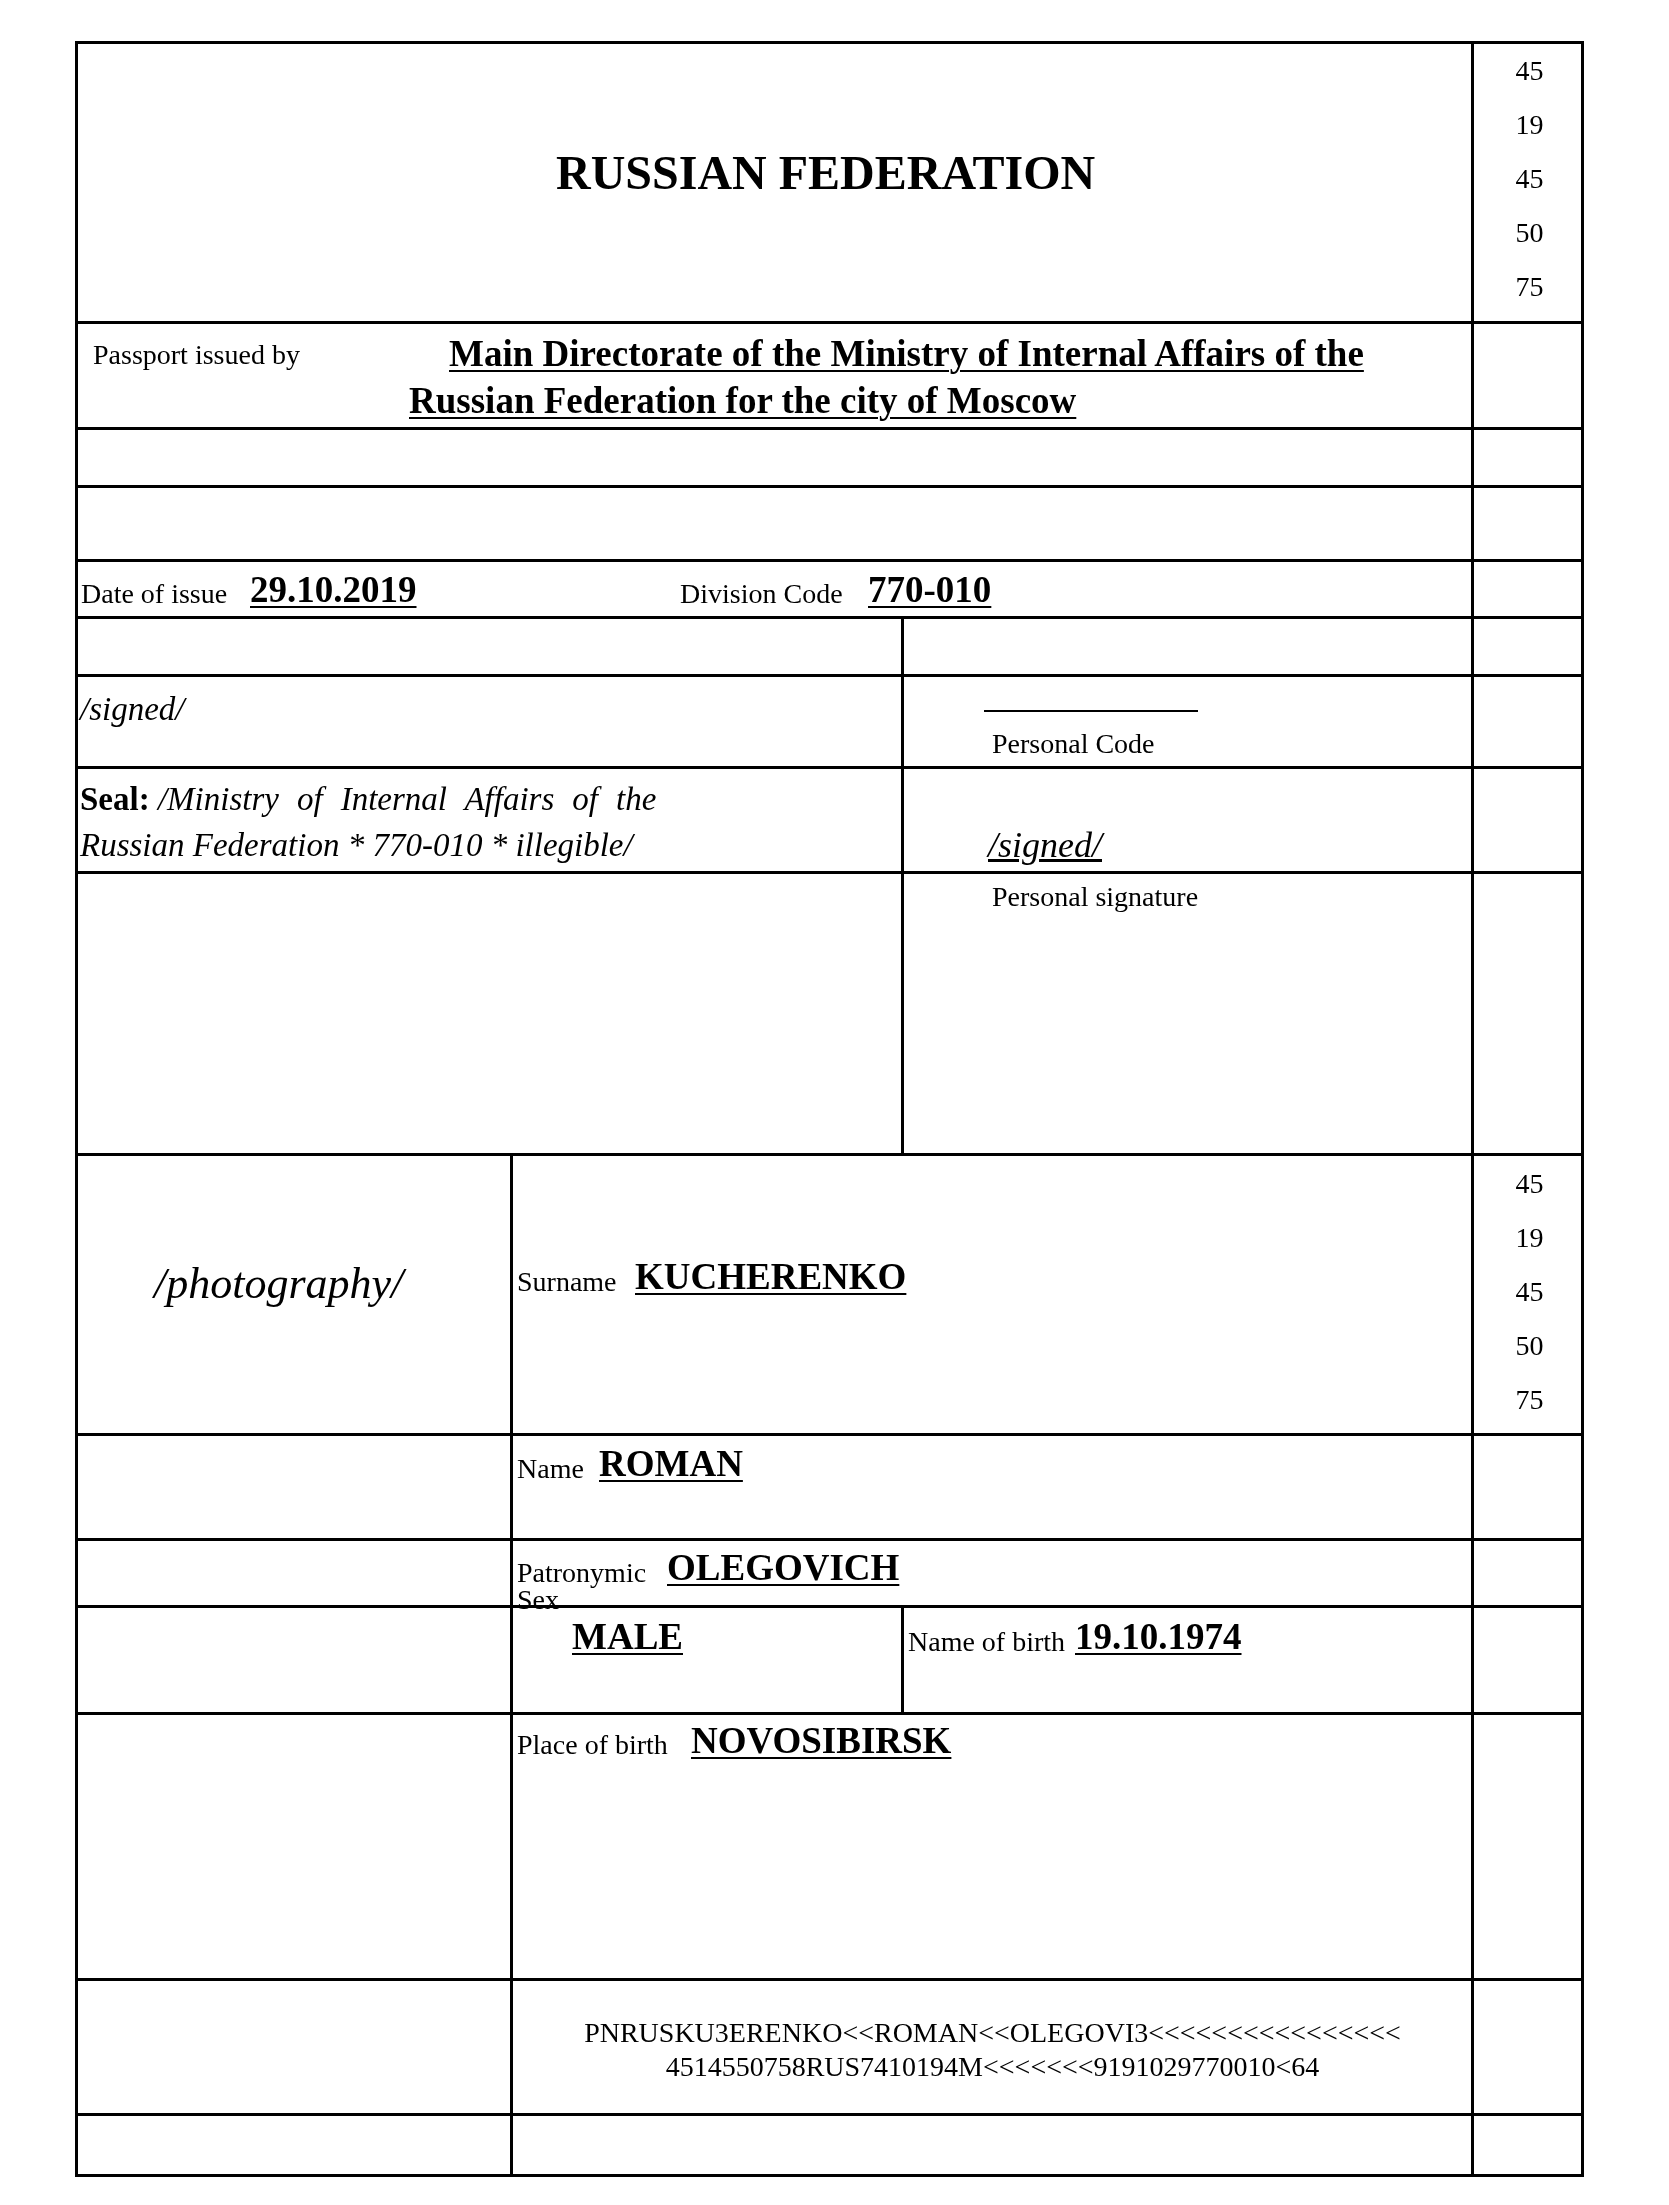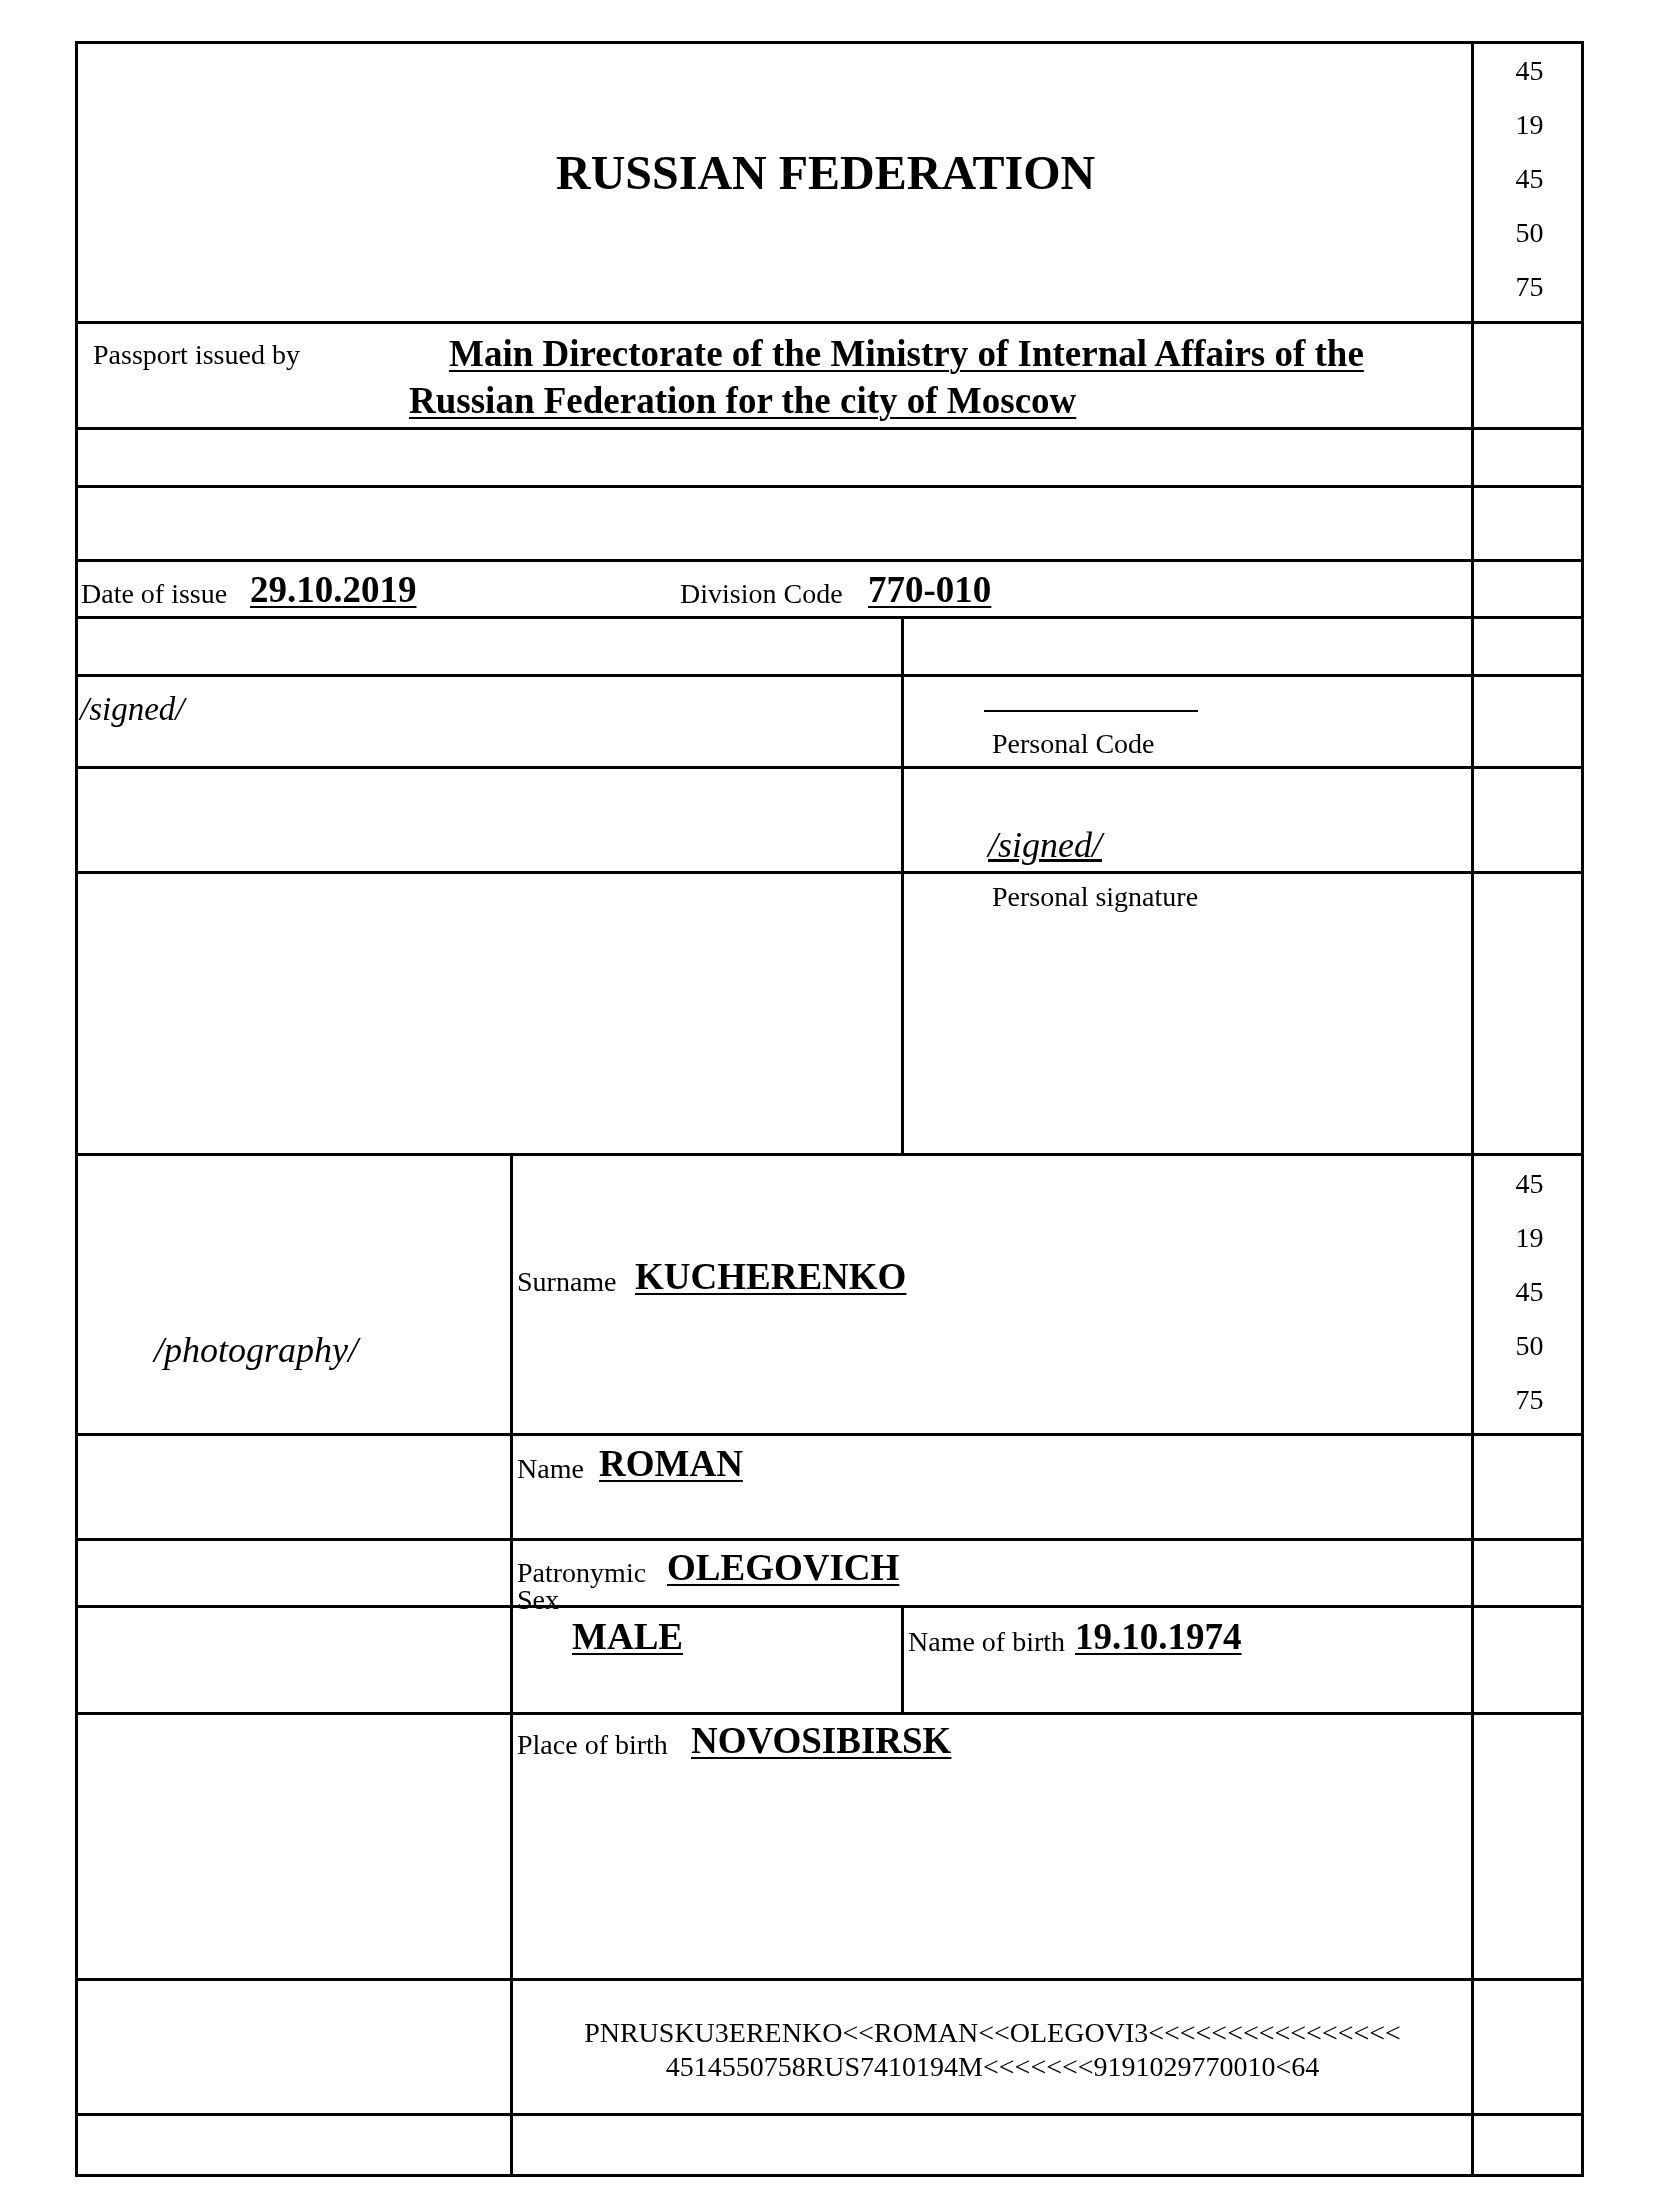--- a/index.html
+++ b/index.html
@@ -70,25 +70,32 @@
   <div class="txt val" style="left:250px; top:571px;">29.10.2019</div>
 
   <div class="txt lbl" style="left:680px; top:580px;">Division Code</div>
   <div class="txt val" style="left:868px; top:571px;">770-010</div>
 
   <div class="txt lbl italic" style="left:80px; top:693px; font-size:33px;">/signed/</div>
 
   <div class="hline" style="left:984px; top:710px; width:214px; height:1.6px;"></div>
   <div class="txt lbl" style="left:992px; top:730px;">Personal Code</div>
 
+  <div class="txt" style="left:80px; top:776px; font-size:33px; line-height:46px;">
+    <div>
+      <span style="font-weight:bold;">Seal:</span>
+      <span class="italic" style="word-spacing:9.8px;">/Ministry of Internal Affairs of the</span>
+    </div>
+    <div class="italic">Russian Federation * 770-010 * illegible/</div>
+  </div>
 
   <div class="txt italic" style="left:988px; top:827px; font-size:36px; text-decoration:underline;">/signed/</div>
   <div class="txt lbl" style="left:992px; top:883px;">Personal signature</div>
 
-  <div class="txt italic" style="left:154px; top:1332px; font-size:36px;">/photography/</div>
+  <div class="txt italic" style="left:154px; top:1262px; font-size:44px;">/photography/</div>
 
   <div class="txt num" style="left:1475px; top:1157px;">
     <div>45</div>
     <div>19</div>
     <div>45</div>
     <div>50</div>
     <div>75</div>
   </div>
 
   <div class="txt lbl" style="left:517px; top:1268px;">Surname</div>

